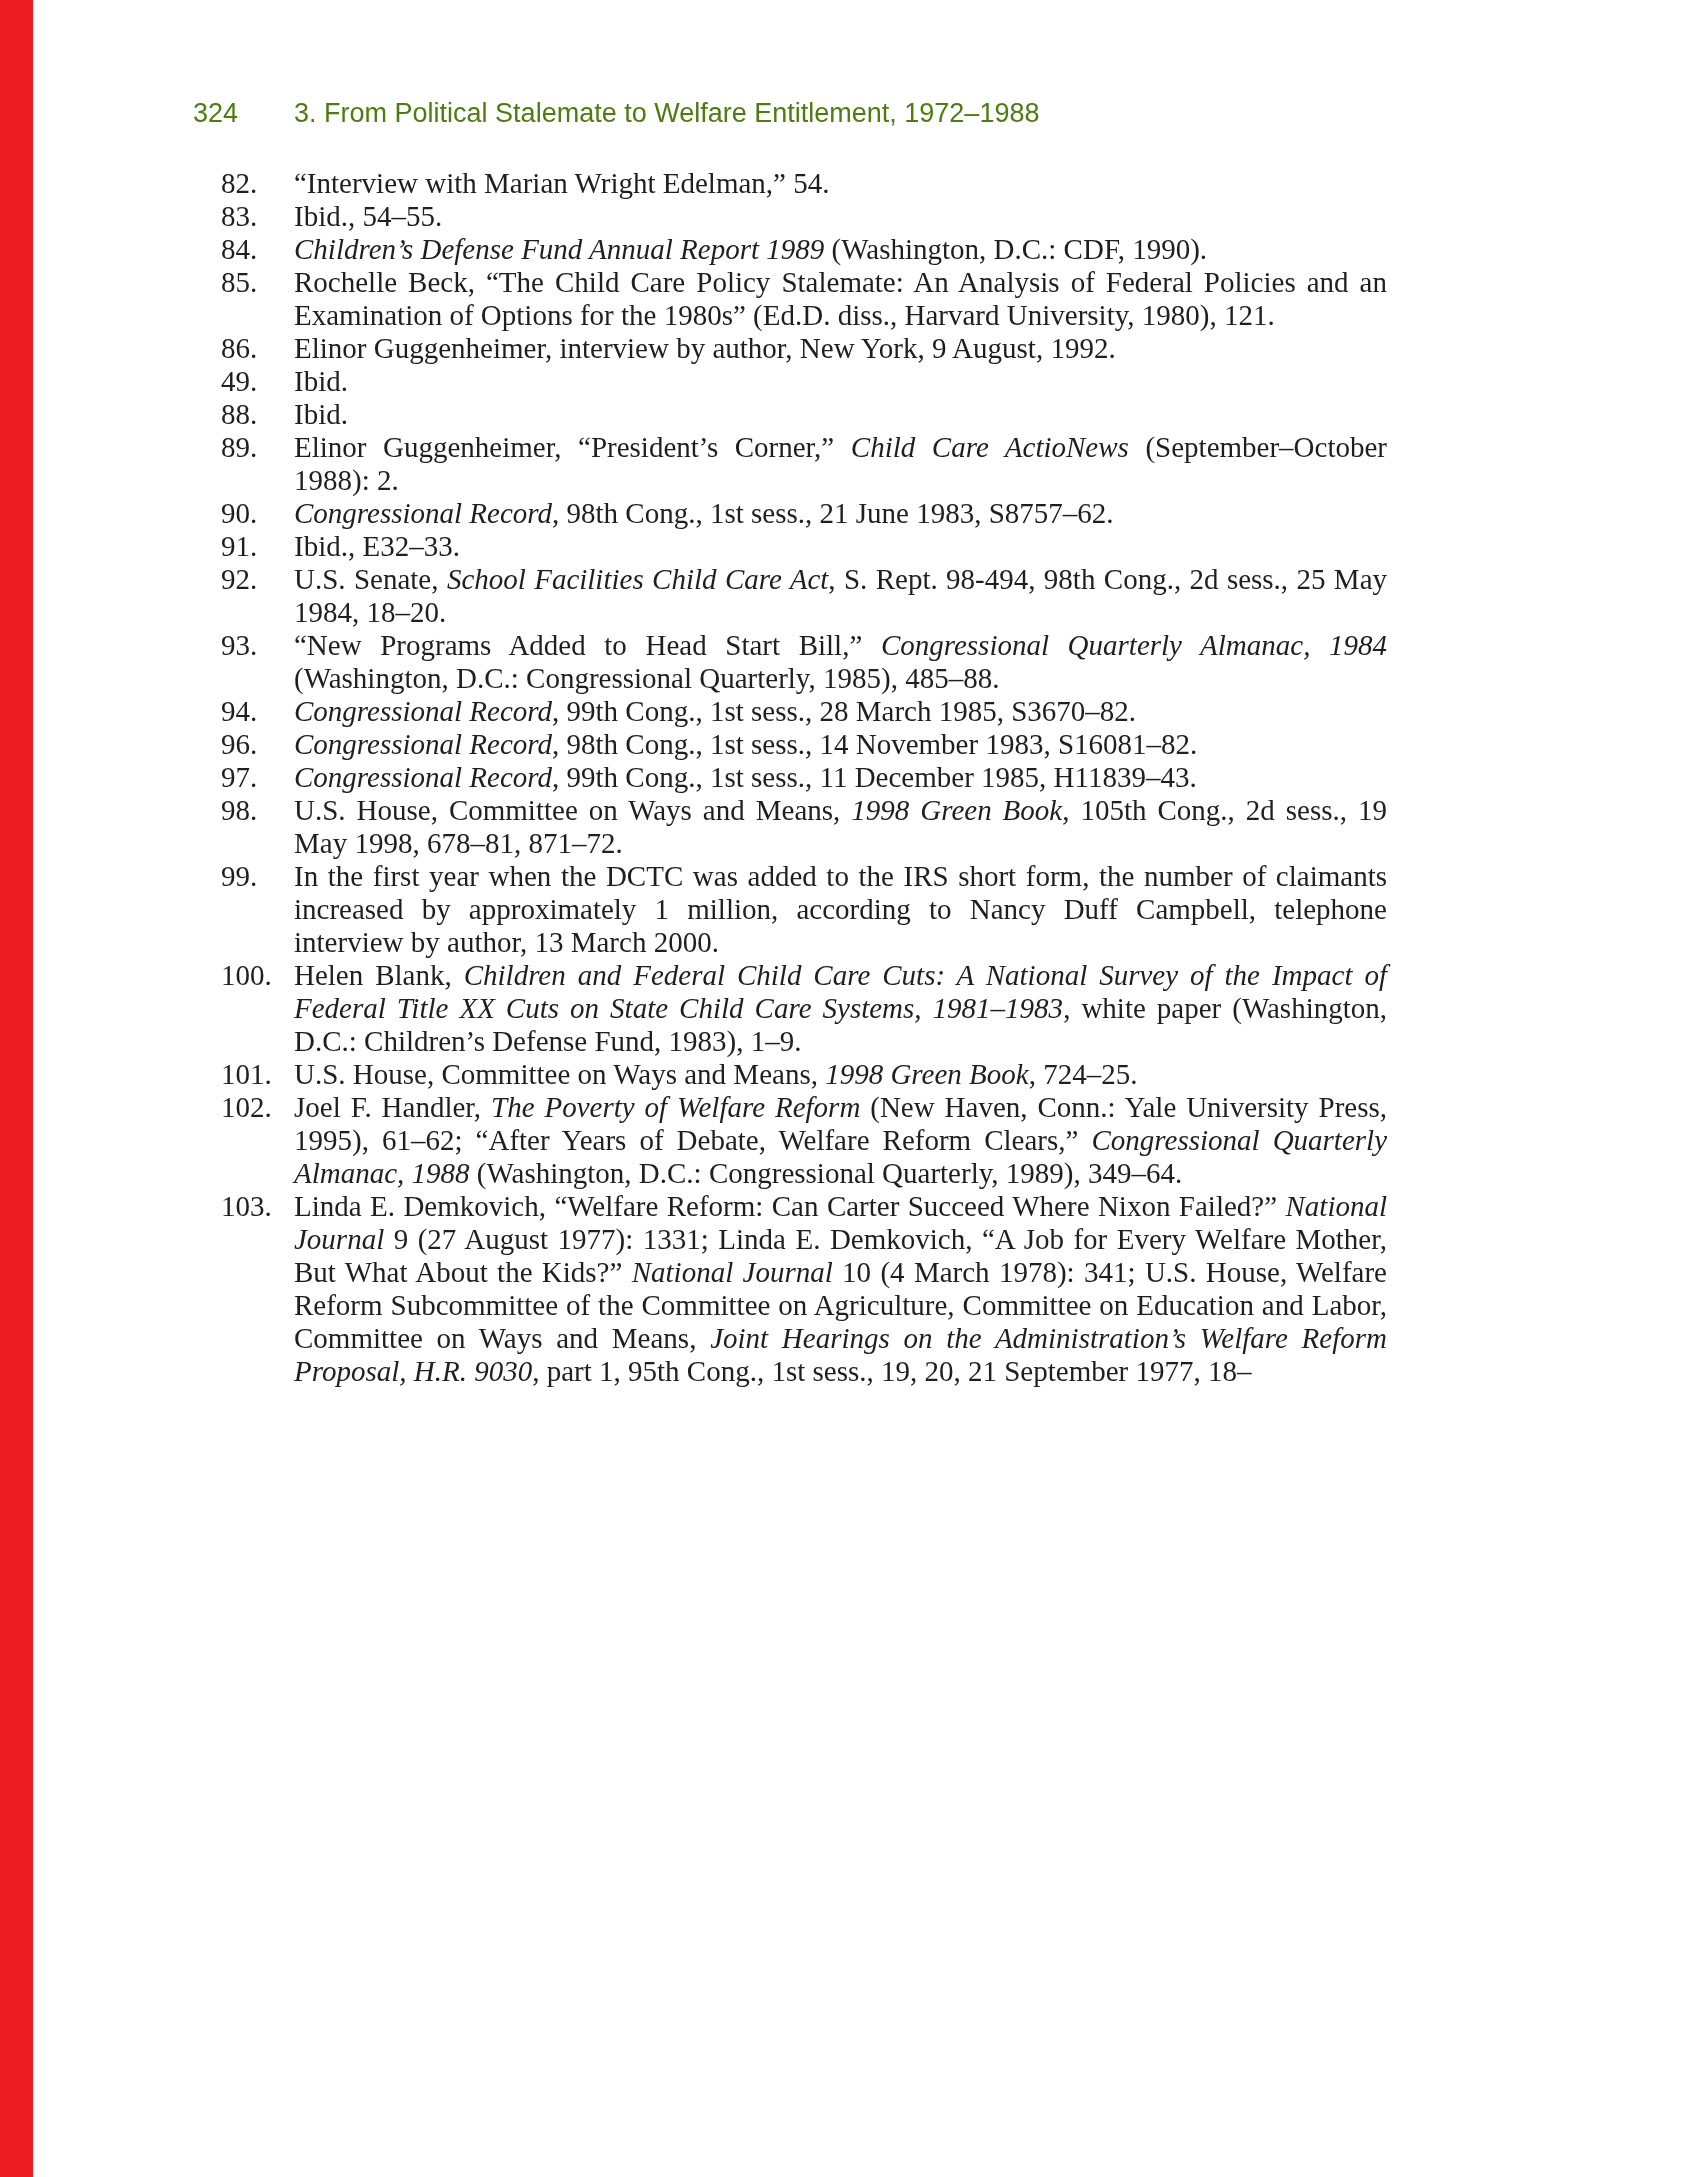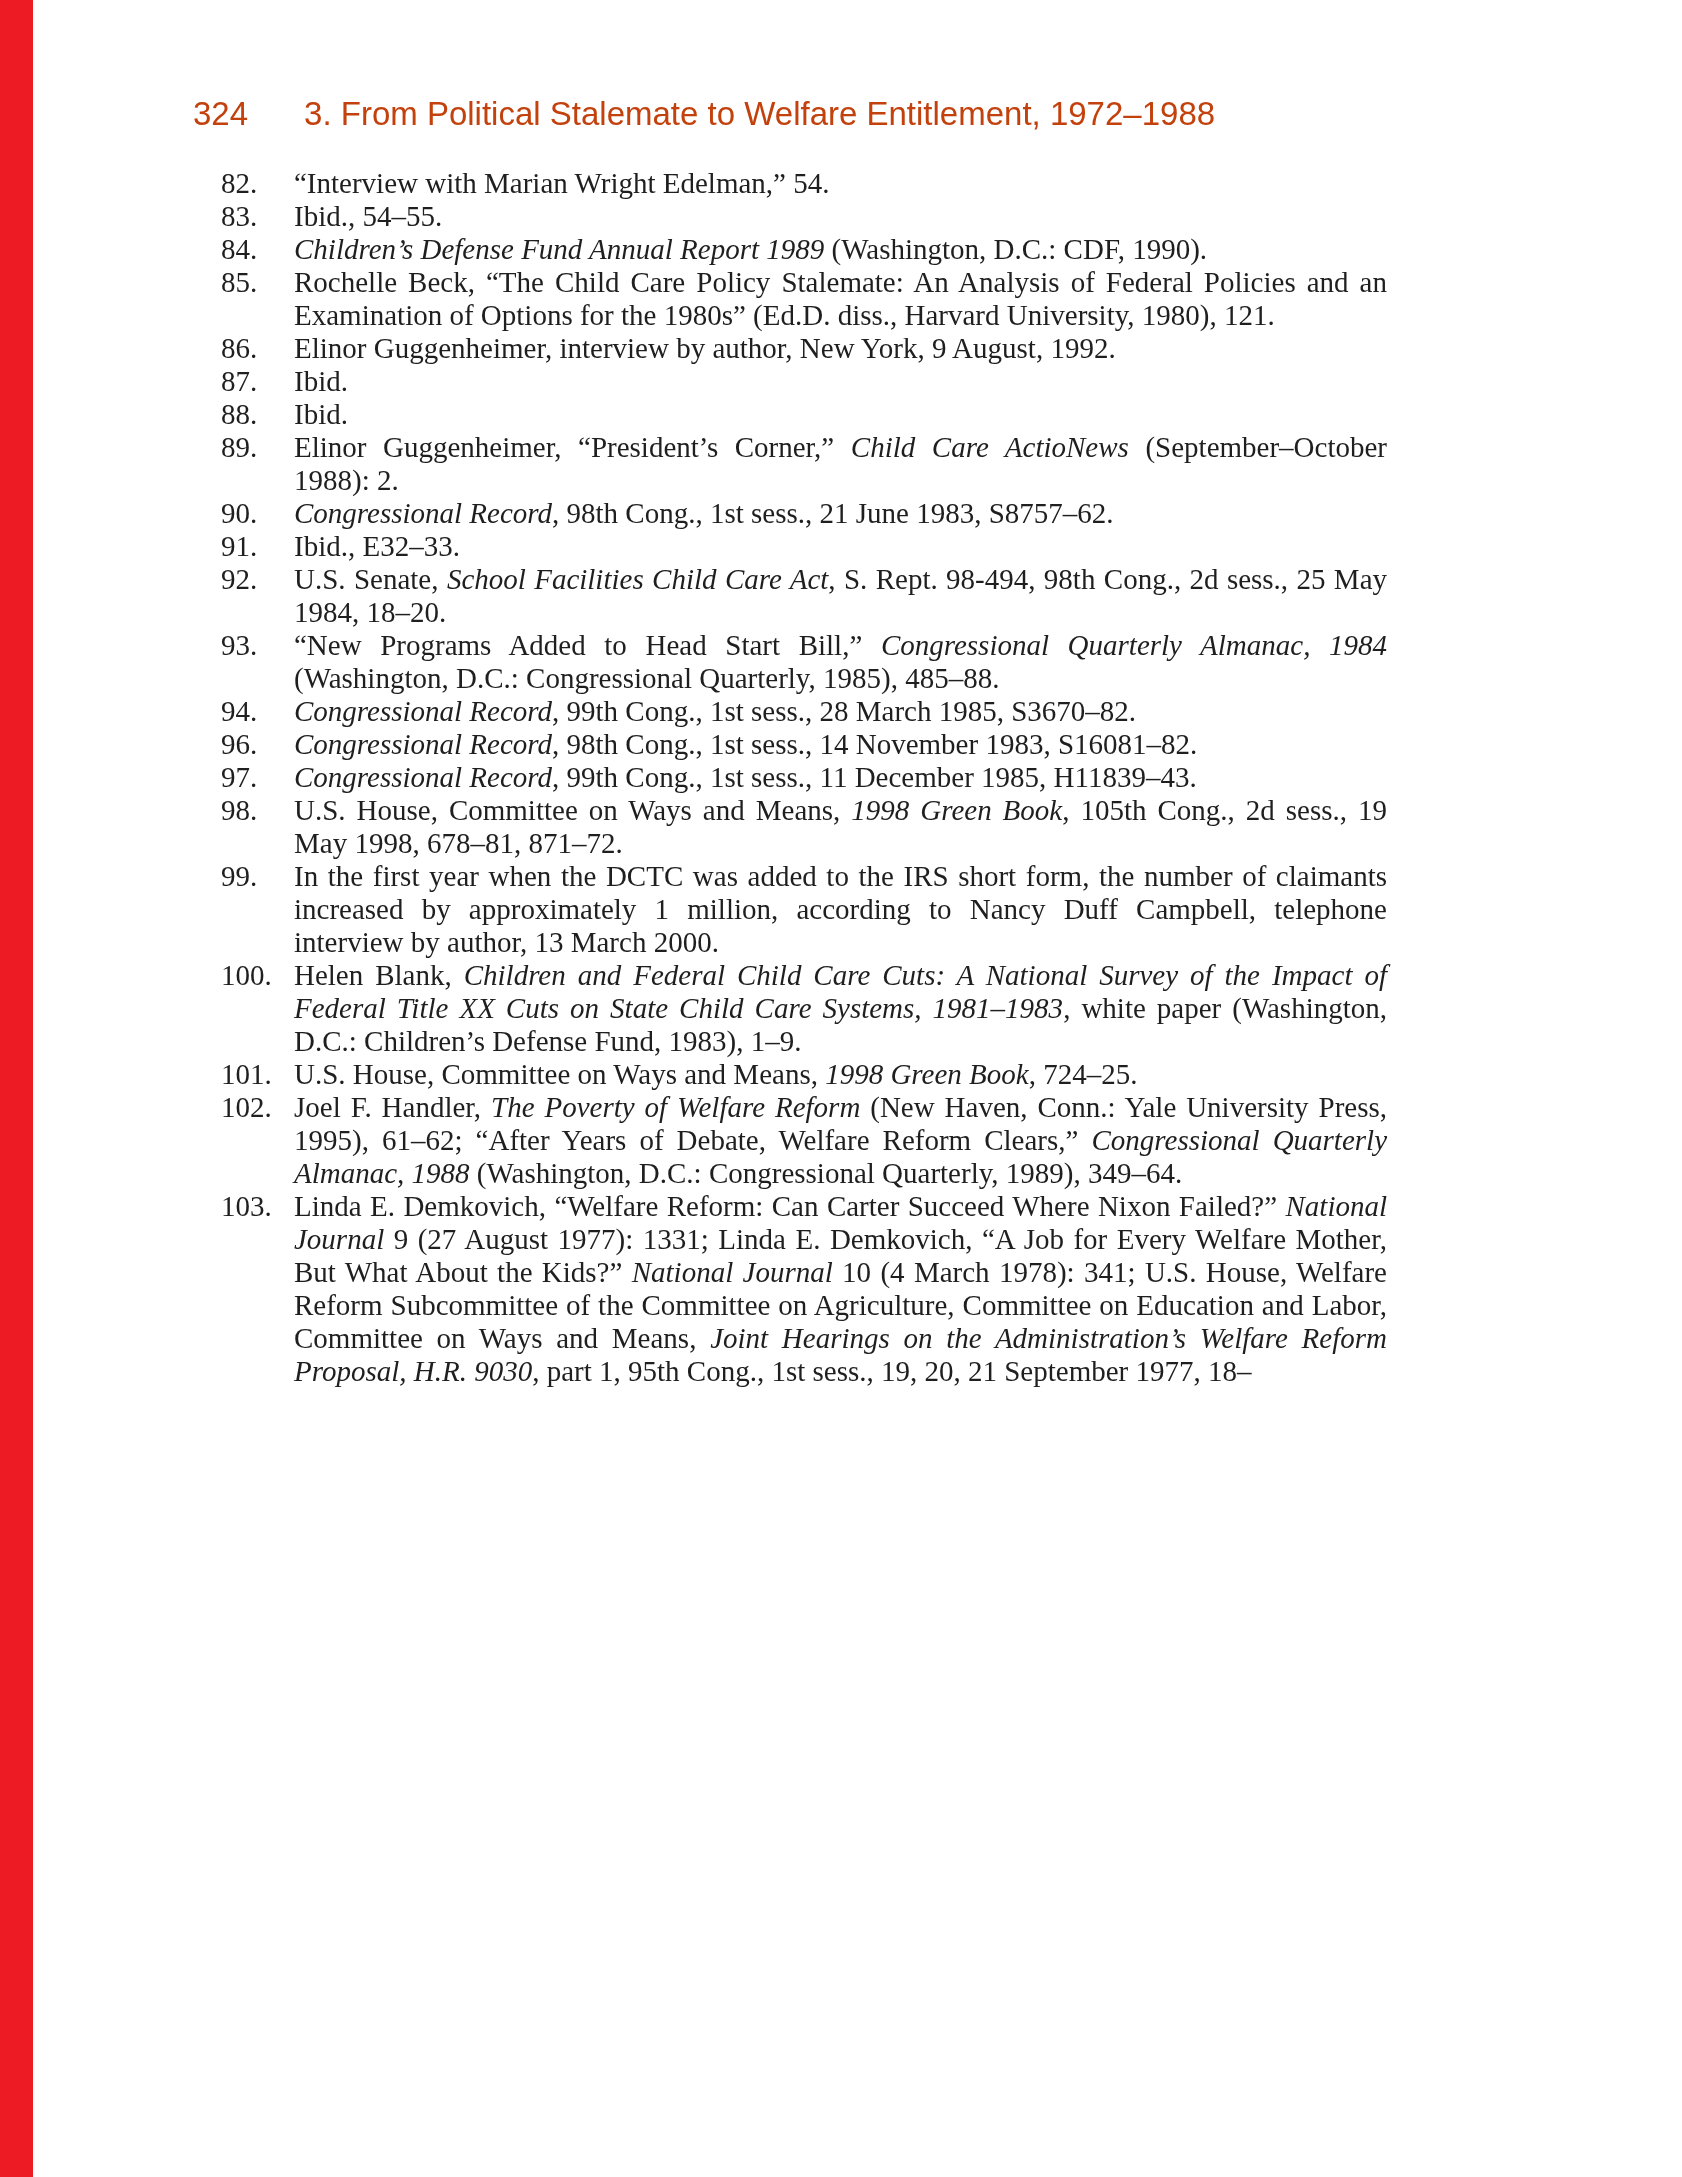--- a/index.html
+++ b/index.html
@@ -20,23 +20,23 @@
     height: 100%;
     background: #ed1c24;
   }
   .running-header {
     position: absolute;
     left: 193px;
     top: 97px;
     display: flex;
     align-items: baseline;
     font-family: "Liberation Sans", sans-serif;
-    font-size: 33px;
+    font-size: 27px;
     line-height: 33px;
-    color: #c2410c;
+    color: #4d7c0f;
     white-space: nowrap;
   }
   .folio { margin-right: 56px; }
   .notes {
     position: absolute;
     left: 221px;
     top: 167px;
     width: 1166px;
     font-size: 29px;
     line-height: 33px;
@@ -62,21 +62,21 @@
     <span class="folio">324</span>
     <span class="chapter-title">3. From Political Stalemate to Welfare Entitlement, 1972–1988</span>
   </div>
 
   <div class="notes">
       <div class="note"><span class="num">82.</span><span><span>“Interview with Marian Wright Edelman,” 54.</span></span></div>
       <div class="note"><span class="num">83.</span><span><span>Ibid., 54–55.</span></span></div>
       <div class="note"><span class="num">84.</span><span><span class="it">Children’s Defense Fund Annual Report 1989</span><span> (Washington, D.C.: CDF, 1990).</span></span></div>
       <div class="note"><span class="num">85.</span><span><span>Rochelle Beck, “The Child Care Policy Stalemate: An Analysis of Federal Policies and an Examination of Options for the 1980s” (Ed.D. diss., Harvard University, 1980), 121.</span></span></div>
       <div class="note"><span class="num">86.</span><span><span>Elinor Guggenheimer, interview by author, New York, 9 August, 1992.</span></span></div>
-      <div class="note"><span class="num">87.</span><span><span>Ibid.</span></span></div>
+      <div class="note"><span class="num">49.</span><span><span>Ibid.</span></span></div>
       <div class="note"><span class="num">88.</span><span><span>Ibid.</span></span></div>
       <div class="note"><span class="num">89.</span><span><span>Elinor Guggenheimer, “President’s Corner,” </span><span class="it">Child Care ActioNews</span><span> (September–October 1988): 2.</span></span></div>
       <div class="note"><span class="num">90.</span><span><span class="it">Congressional Record</span><span>, 98th Cong., 1st sess., 21 June 1983, S8757–62.</span></span></div>
       <div class="note"><span class="num">91.</span><span><span>Ibid., E32–33.</span></span></div>
       <div class="note"><span class="num">92.</span><span><span>U.S. Senate, </span><span class="it">School Facilities Child Care Act</span><span>, S. Rept. 98-494, 98th Cong., 2d sess., 25 May 1984, 18–20.</span></span></div>
       <div class="note"><span class="num">93.</span><span><span>“New Programs Added to Head Start Bill,” </span><span class="it">Congressional Quarterly Almanac, 1984</span><span> (Washington, D.C.: Congressional Quarterly, 1985), 485–88.</span></span></div>
       <div class="note"><span class="num">94.</span><span><span class="it">Congressional Record</span><span>, 99th Cong., 1st sess., 28 March 1985, S3670–82.</span></span></div>
       <div class="note"><span class="num">96.</span><span><span class="it">Congressional Record</span><span>, 98th Cong., 1st sess., 14 November 1983, S16081–82.</span></span></div>
       <div class="note"><span class="num">97.</span><span><span class="it">Congressional Record</span><span>, 99th Cong., 1st sess., 11 December 1985, H11839–43.</span></span></div>
       <div class="note"><span class="num">98.</span><span><span>U.S. House, Committee on Ways and Means, </span><span class="it">1998 Green Book</span><span>, 105th Cong., 2d sess., 19 May 1998, 678–81, 871–72.</span></span></div>

